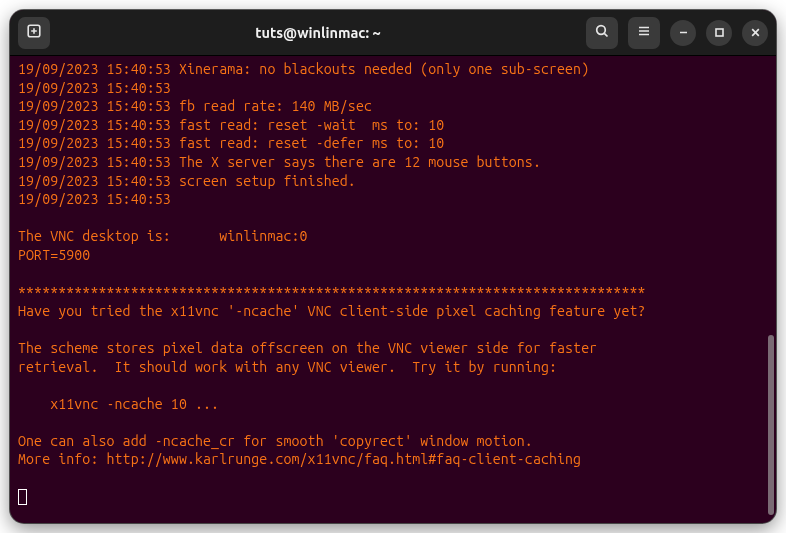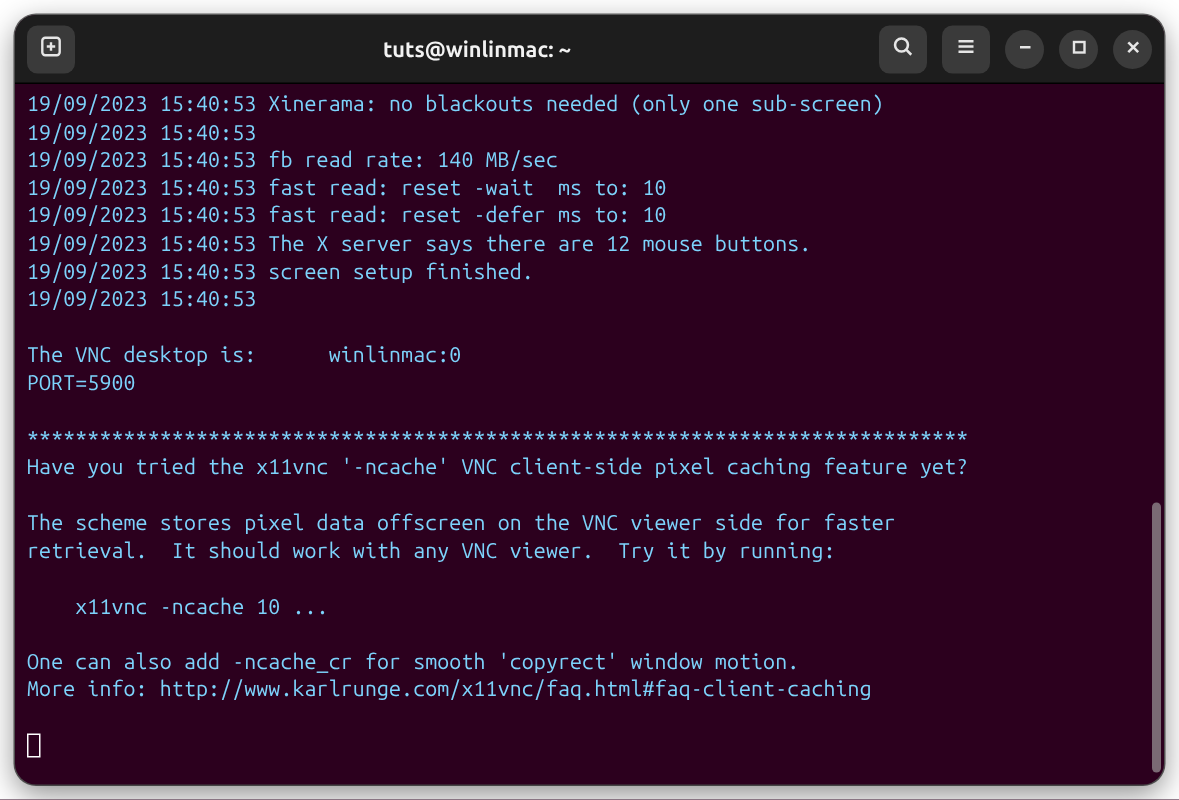--- a/index.html
+++ b/index.html
@@ -45,21 +45,21 @@
     .tb-btn svg { width: 16px; height: 16px; }
     .tb-btn.round svg { width: 13px; height: 13px; }
     .terminal-wrap {
       flex: 1;
       display: flex;
       overflow: hidden;
     }
     .terminal {
       flex: 1;
       padding: 4px 6px 6px 8px;
-      color: #7dd3fc;
+      color: #f97316;
       font-size: 14.2px;
       line-height: 18.6px;
       white-space: pre;
       overflow: hidden;
       letter-spacing: 0.1px;
     }
     .scrollbar {
       width: 10px;
       position: relative;
     }

